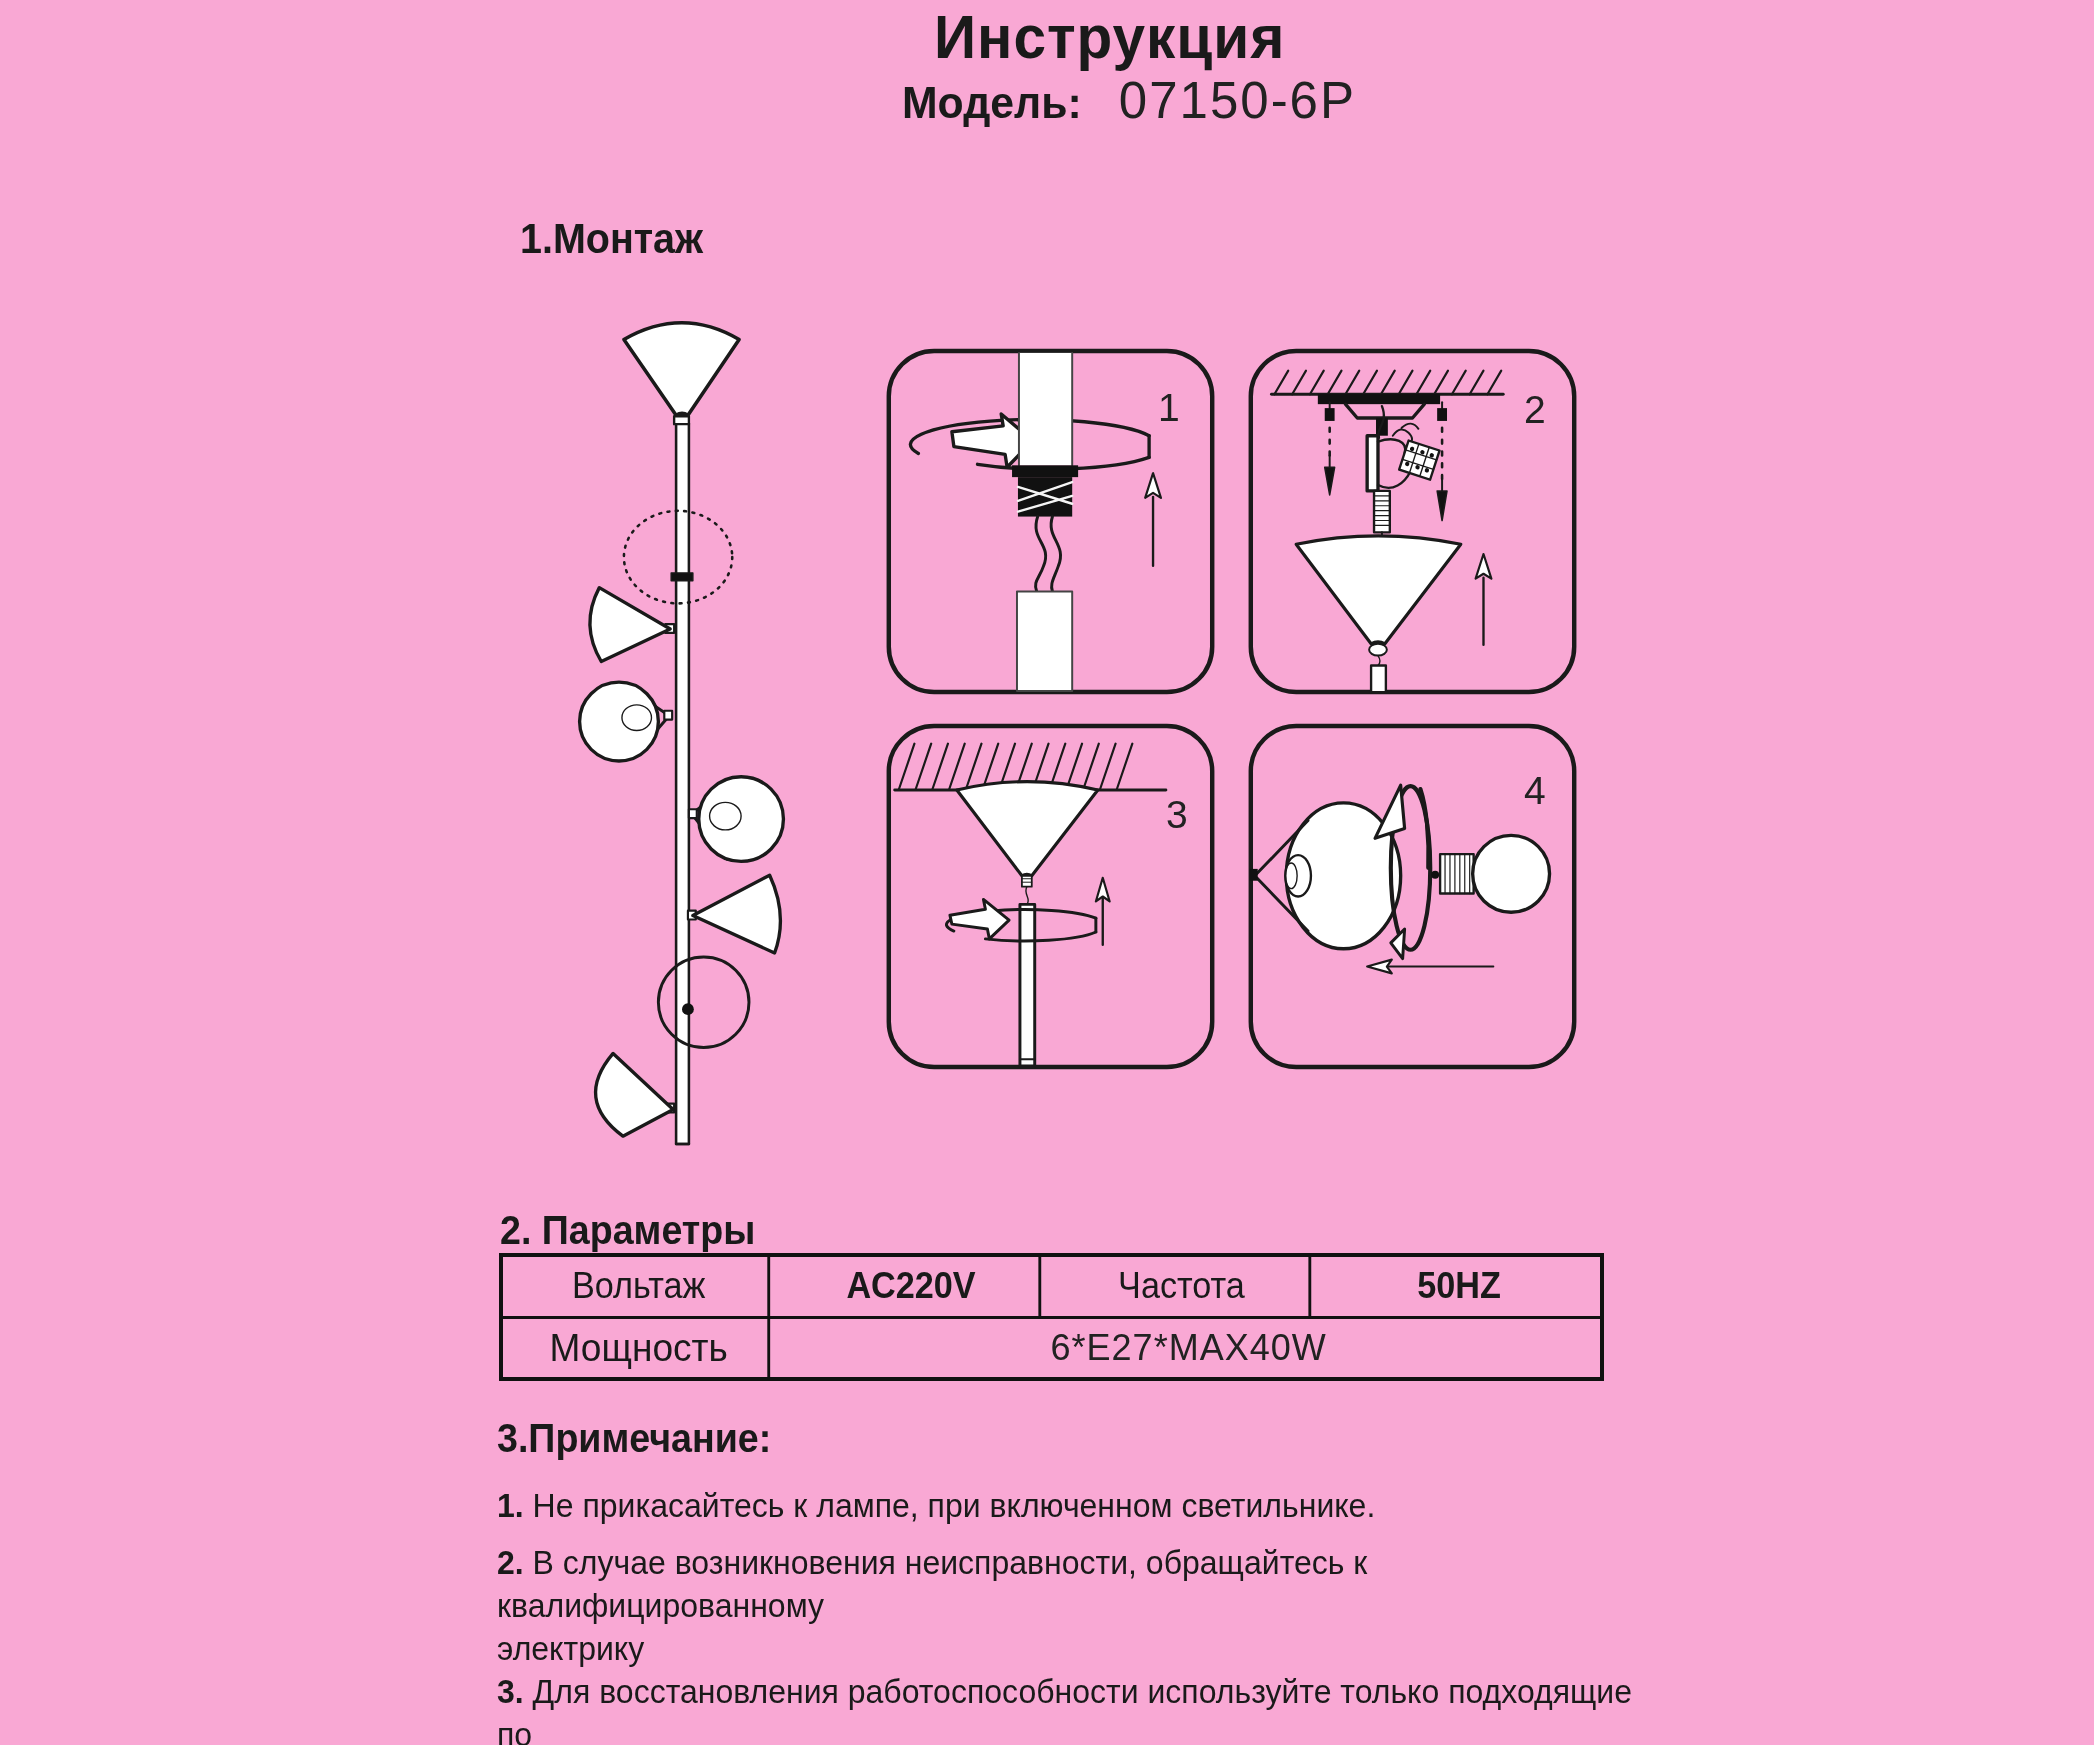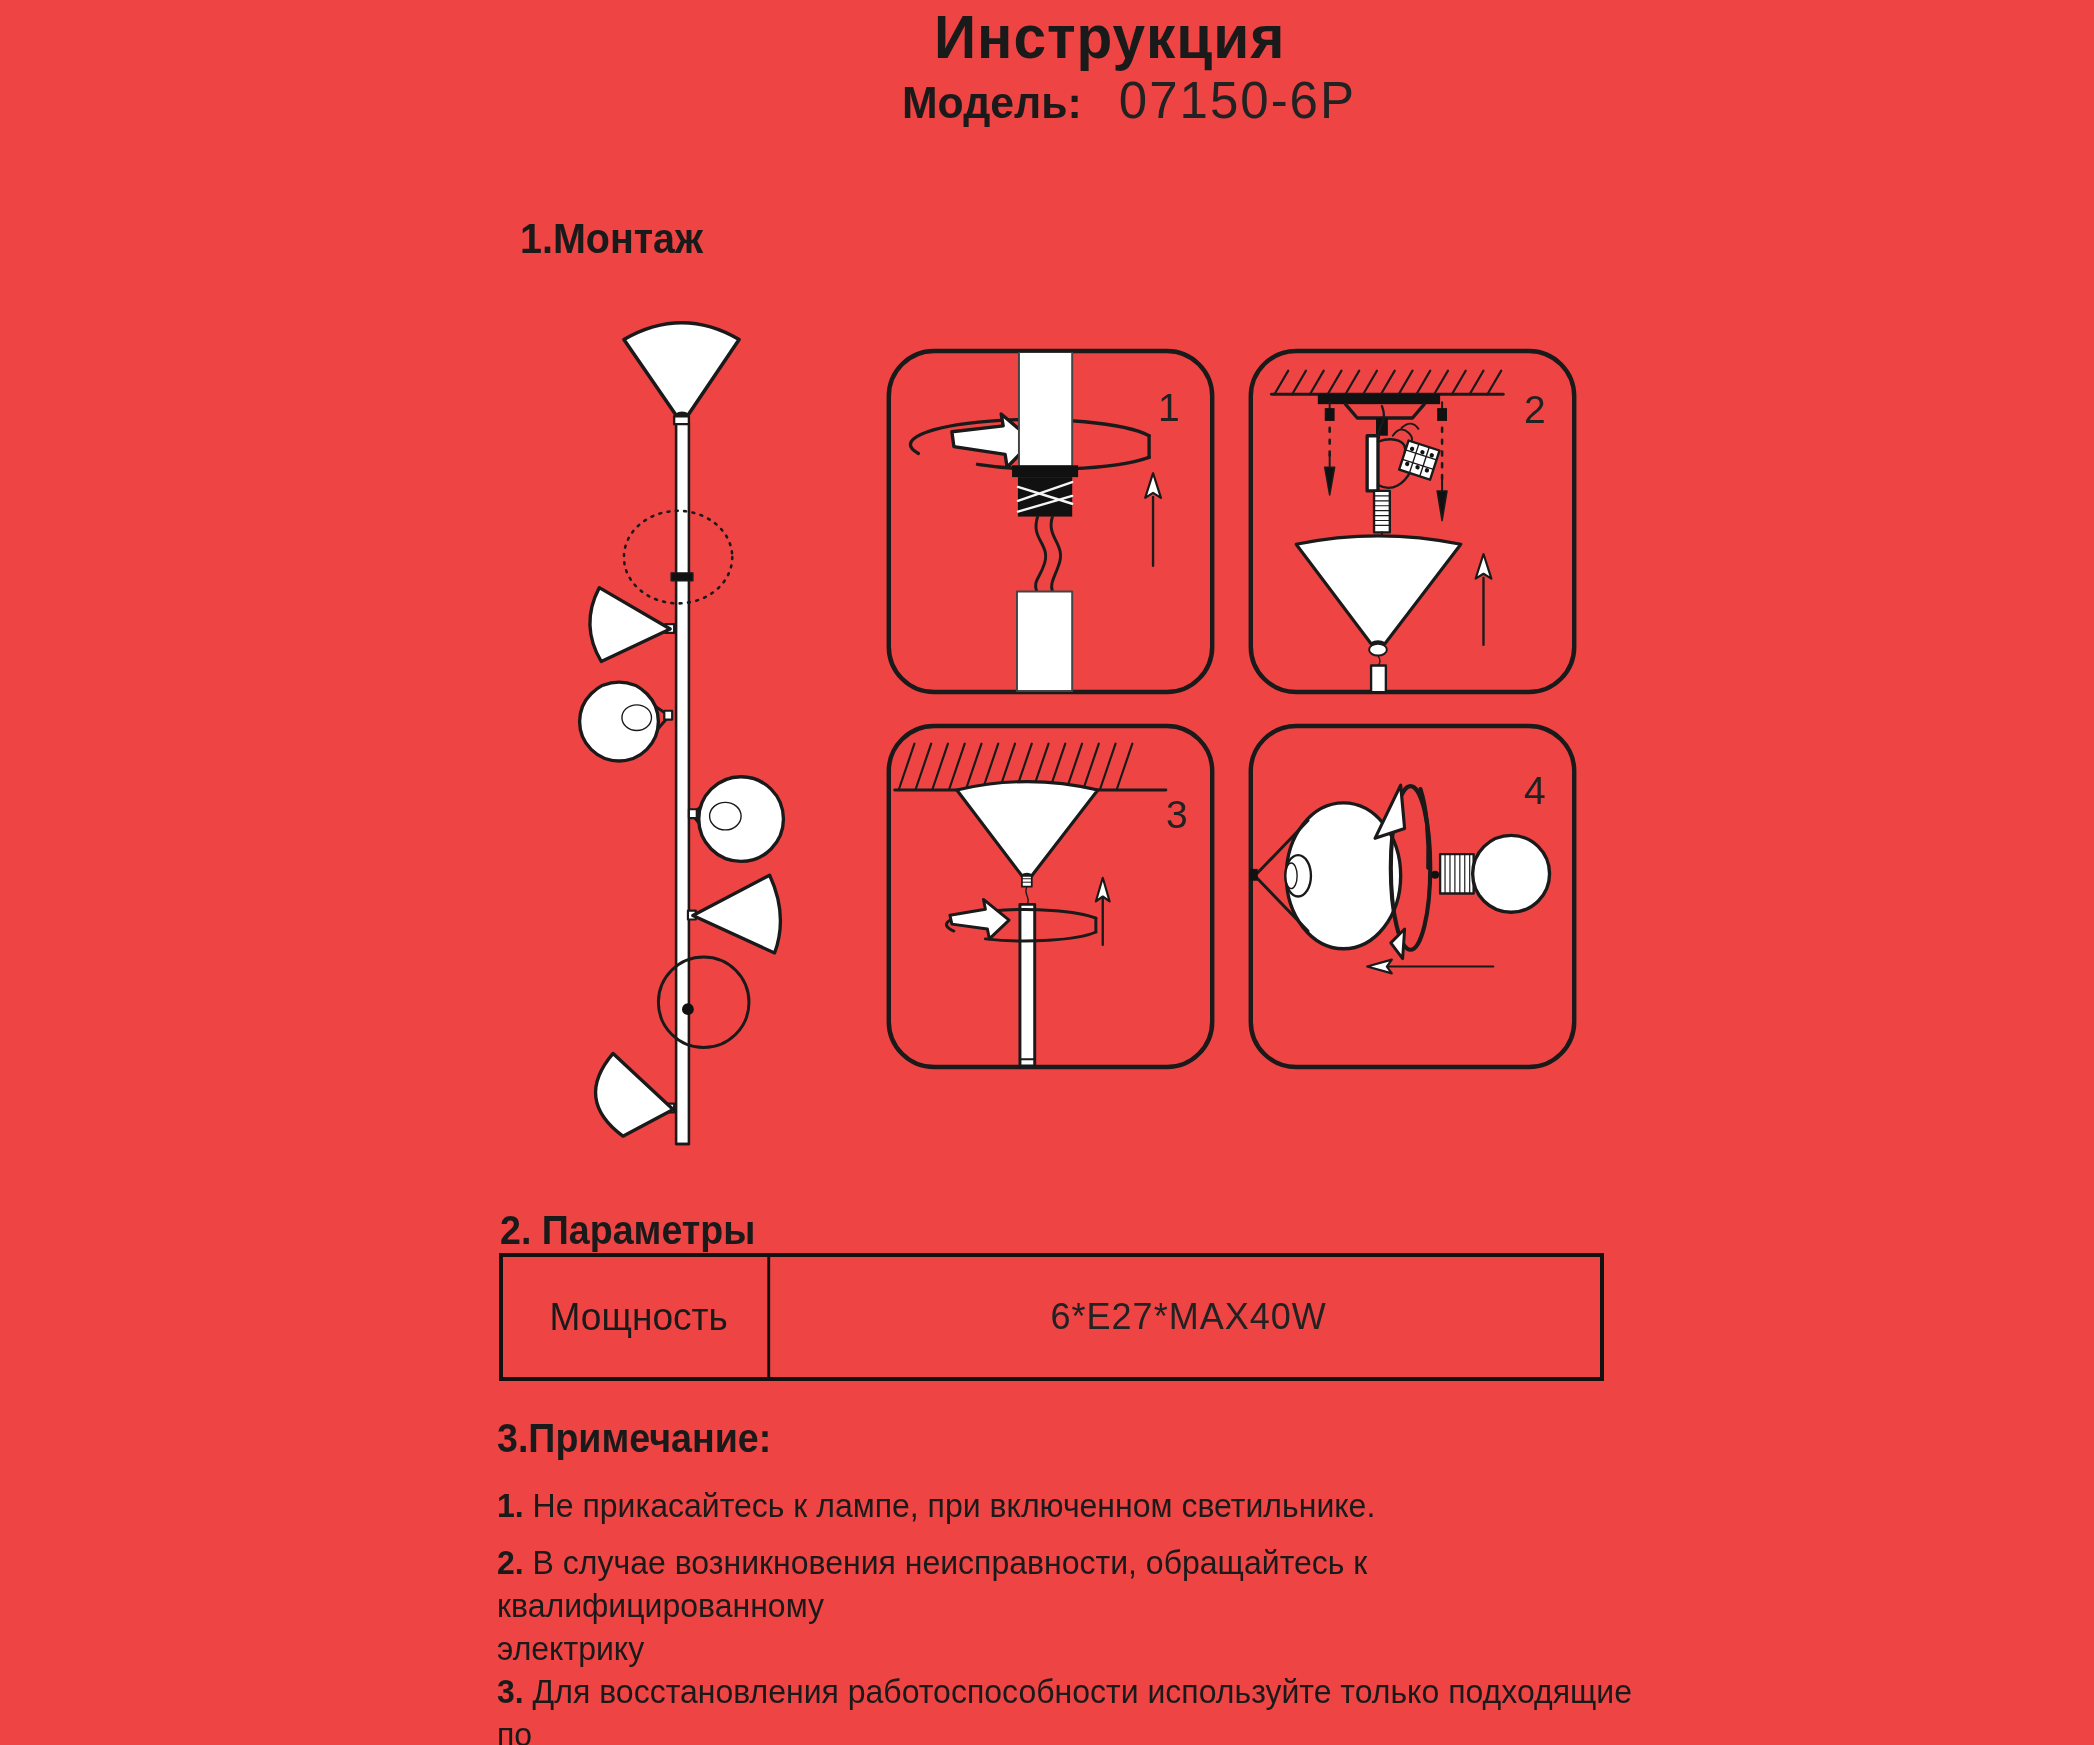--- a/index.html
+++ b/index.html
@@ -1,17 +1,17 @@
 <!DOCTYPE html>
 <html><head>
 <meta charset="utf-8">
 <style>
   html,body{margin:0;padding:0;background:#fff;}
   .page{
-    position:relative;width:2094px;height:1746px;background:#ef4444;
+    position:relative;width:2094px;height:1746px;background:#f9a8d4;
     font-family:"Liberation Sans", sans-serif;color:#1a1a1a;overflow:hidden;
   }
   .abs{position:absolute;}
   .doc-title{left:934px;top:2px;font-size:61px;font-weight:700;letter-spacing:1px;transform:scaleX(.96);transform-origin:left top;}
   .model-row{left:902px;top:71px;white-space:nowrap;}
   .model-label{font-size:45px;font-weight:700;display:inline-block;transform:scaleX(.95);transform-origin:left top;}
   .model-value{font-size:51px;font-weight:400;display:inline-block;margin-left:27.6px;letter-spacing:2px;color:#222;}
   .montage-heading{left:520px;top:215px;font-size:42px;font-weight:700;transform:scaleX(.94);transform-origin:left top;}
   .params-heading{left:500px;top:1208px;font-size:40px;font-weight:700;transform:scaleX(.94);transform-origin:left top;}
   .notes-heading{left:497px;top:1415px;font-size:40px;font-weight:700;line-height:47px;transform:scaleX(.94);transform-origin:left top;}
@@ -283,20 +283,26 @@
           <path d="M124 250 L149 243 L144 250 L149 257 Z" fill="#fff" stroke-width="2.2"></path>
         </g>
       </g>
     </svg>
     <div class="step-number" style="left:280px;top:49px;">4</div>
   </div>
 
   <div class="abs params-heading">2. Параметры</div>
 
   <div class="abs params-table">
+    <div class="p-row p-row1">
+      <div class="p-cell sep p-w1 cond">Вольтаж</div>
+      <div class="p-cell sep p-w2 bold cond">AC220V</div>
+      <div class="p-cell sep p-w3 cond">Частота</div>
+      <div class="p-cell p-rest bold cond">50HZ</div>
+    </div>
     <div class="p-row">
       <div class="p-cell sep p-w1 cond" style="font-size:39px;">Мощность</div>
       <div class="p-cell p-rest" style="letter-spacing:1px;color:#222;text-align:center;">6*E27*MAX40W</div>
     </div>
   </div>
 
   <div class="abs notes-heading">3.Примечание:</div>
 
   <div class="abs notes-block">
     <div class="note-item">

